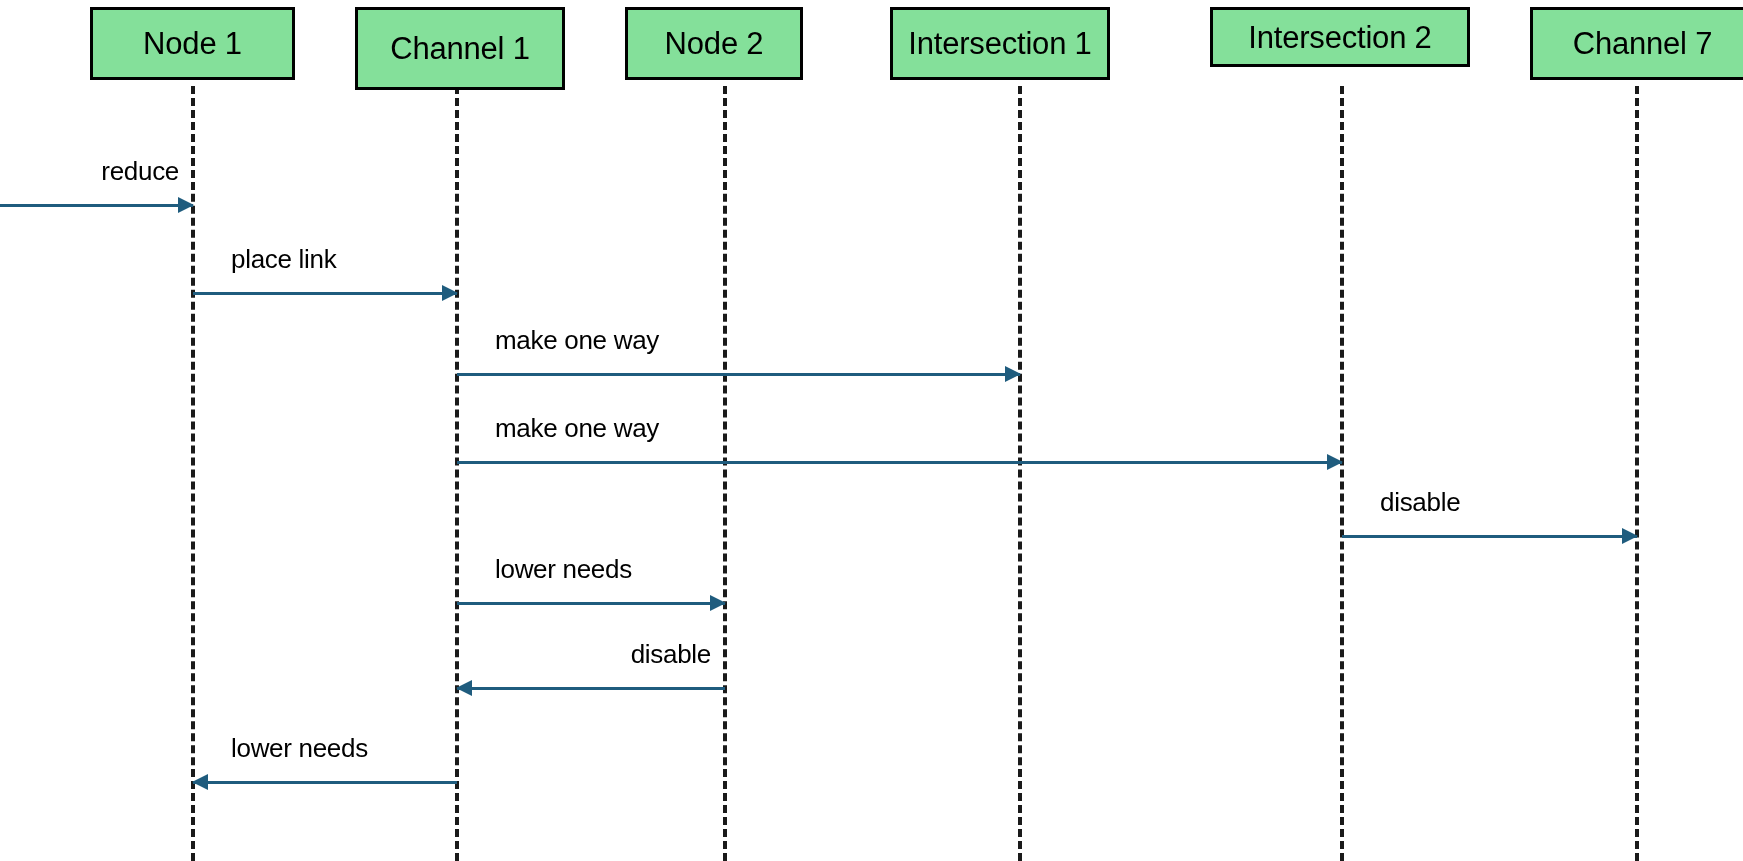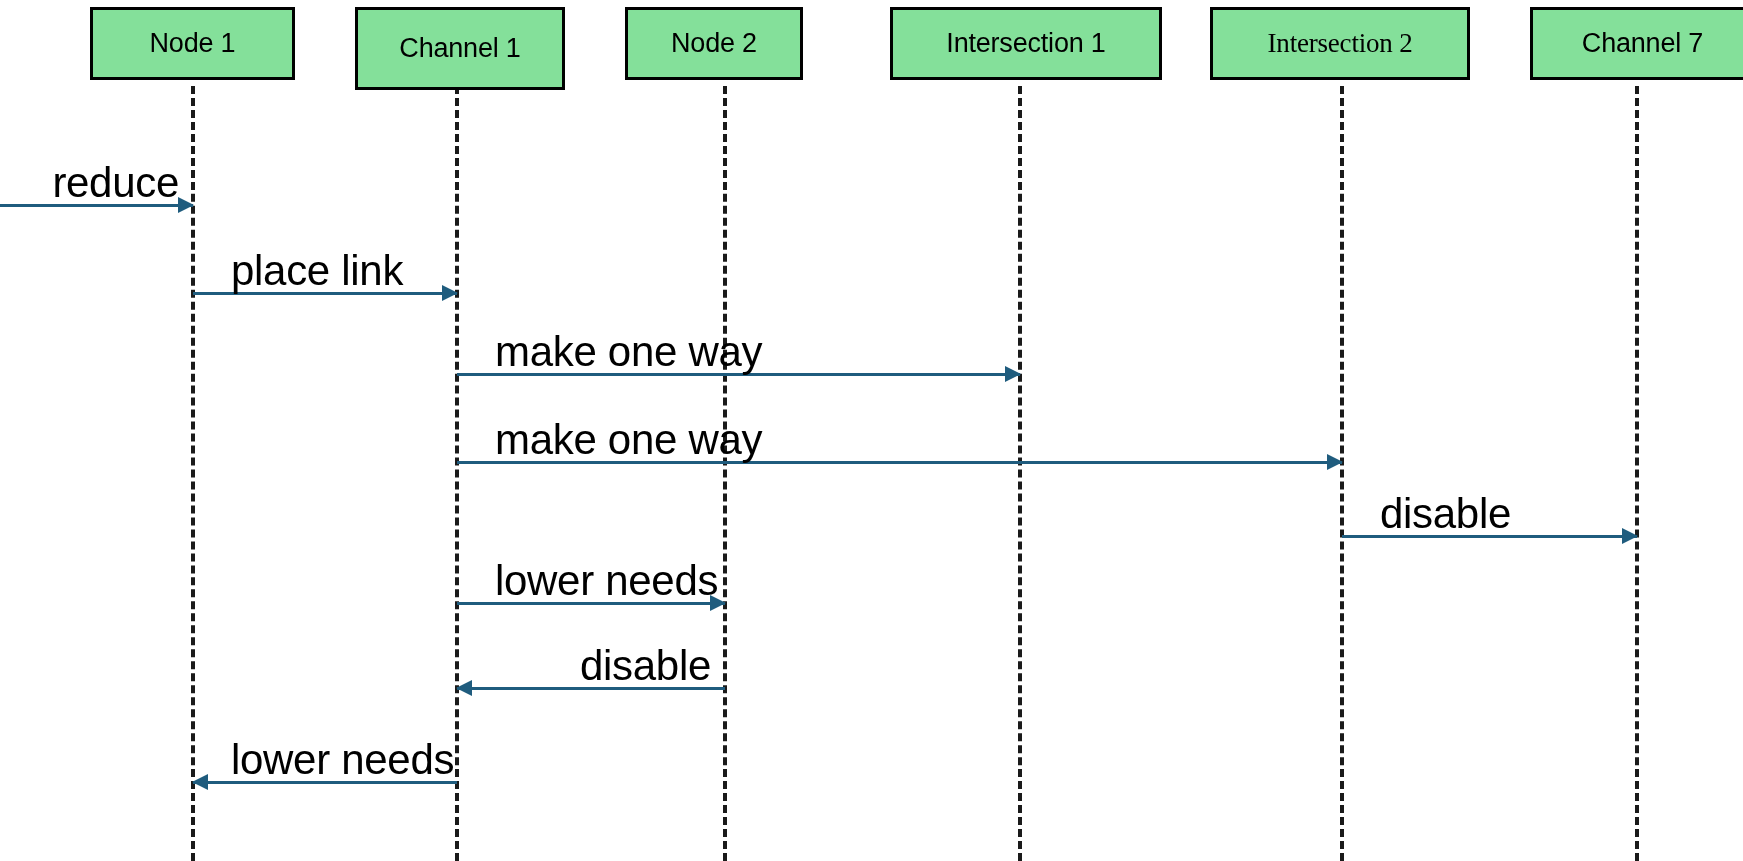--- a/index.html
+++ b/index.html
@@ -22,21 +22,21 @@
   .participant {
     position: absolute;
     box-sizing: border-box;
     background: var(--box-fill, #84E09A);
     border: 3px solid var(--box-stroke, #000000);
     display: flex;
     align-items: center;
     justify-content: center;
   }
   .participant-label {
-    font-size: 27px;
+    font-size: 31px;
     line-height: 1;
     color: #000000;
     letter-spacing: -0.2px;
     white-space: nowrap;
   }
 
   
   .lifeline {
     position: absolute;
     width: 0;
@@ -67,22 +67,22 @@
   .message.dir-right .head {
     right: -1px;
     border-left: 16px solid var(--arrow-color, #1F5C7E);
   }
   .message.dir-left .head {
     left: -1px;
     border-right: 16px solid var(--arrow-color, #1F5C7E);
   }
   .message .msg-label {
     position: absolute;
-    bottom: 0;
-    font-size: 42px;
+    bottom: 20px;
+    font-size: 26px;
     line-height: 1;
     color: #000000;
     white-space: nowrap;
     letter-spacing: -0.3px;
   }
   .message.label-left .msg-label  { left: 14px; margin-left: 24px; }
   .message.label-right .msg-label { right: 14px; }
 </style>
 </head>
 <body>
@@ -141,23 +141,23 @@
   <div id="participants-layer">
       <div class="participant" style="left: 90px; top: 7px; width: 205px; height: 73px; --box-fill: #84E09A; --box-stroke: #000000;">
         <span class="participant-label" style="color: rgb(0, 0, 0);">Node 1</span>
       </div>
       <div class="participant" style="left: 355px; top: 7px; width: 210px; height: 83px; --box-fill: #84E09A; --box-stroke: #000000;">
         <span class="participant-label" style="color: rgb(0, 0, 0);">Channel 1</span>
       </div>
       <div class="participant" style="left: 625px; top: 7px; width: 178px; height: 73px; --box-fill: #84E09A; --box-stroke: #000000;">
         <span class="participant-label" style="color: rgb(0, 0, 0);">Node 2</span>
       </div>
-      <div class="participant" style="left: 890px; top: 7px; width: 272px; height: 73px; --box-fill: #84E09A; --box-stroke: #000000;">
+      <div class="participant" style="left: 890px; top: 7px; width: 220px; height: 73px; --box-fill: #84E09A; --box-stroke: #000000;">
         <span class="participant-label" style="color: rgb(0, 0, 0);">Intersection 1</span>
       </div>
-      <div class="participant" style="left: 1210px; top: 7px; width: 260px; height: 73px; font-family: Liberation Serif, serif; --box-fill: #84E09A; --box-stroke: #000000;">
+      <div class="participant" style="left: 1210px; top: 7px; width: 260px; height: 60px; --box-fill: #84E09A; --box-stroke: #000000;">
         <span class="participant-label" style="color: rgb(0, 0, 0);">Intersection 2</span>
       </div>
       <div class="participant" style="left: 1530px; top: 7px; width: 225px; height: 73px; --box-fill: #84E09A; --box-stroke: #000000;">
         <span class="participant-label" style="color: rgb(0, 0, 0);">Channel 7</span>
       </div>
     </div>
 </div>
 
 </body></html>

